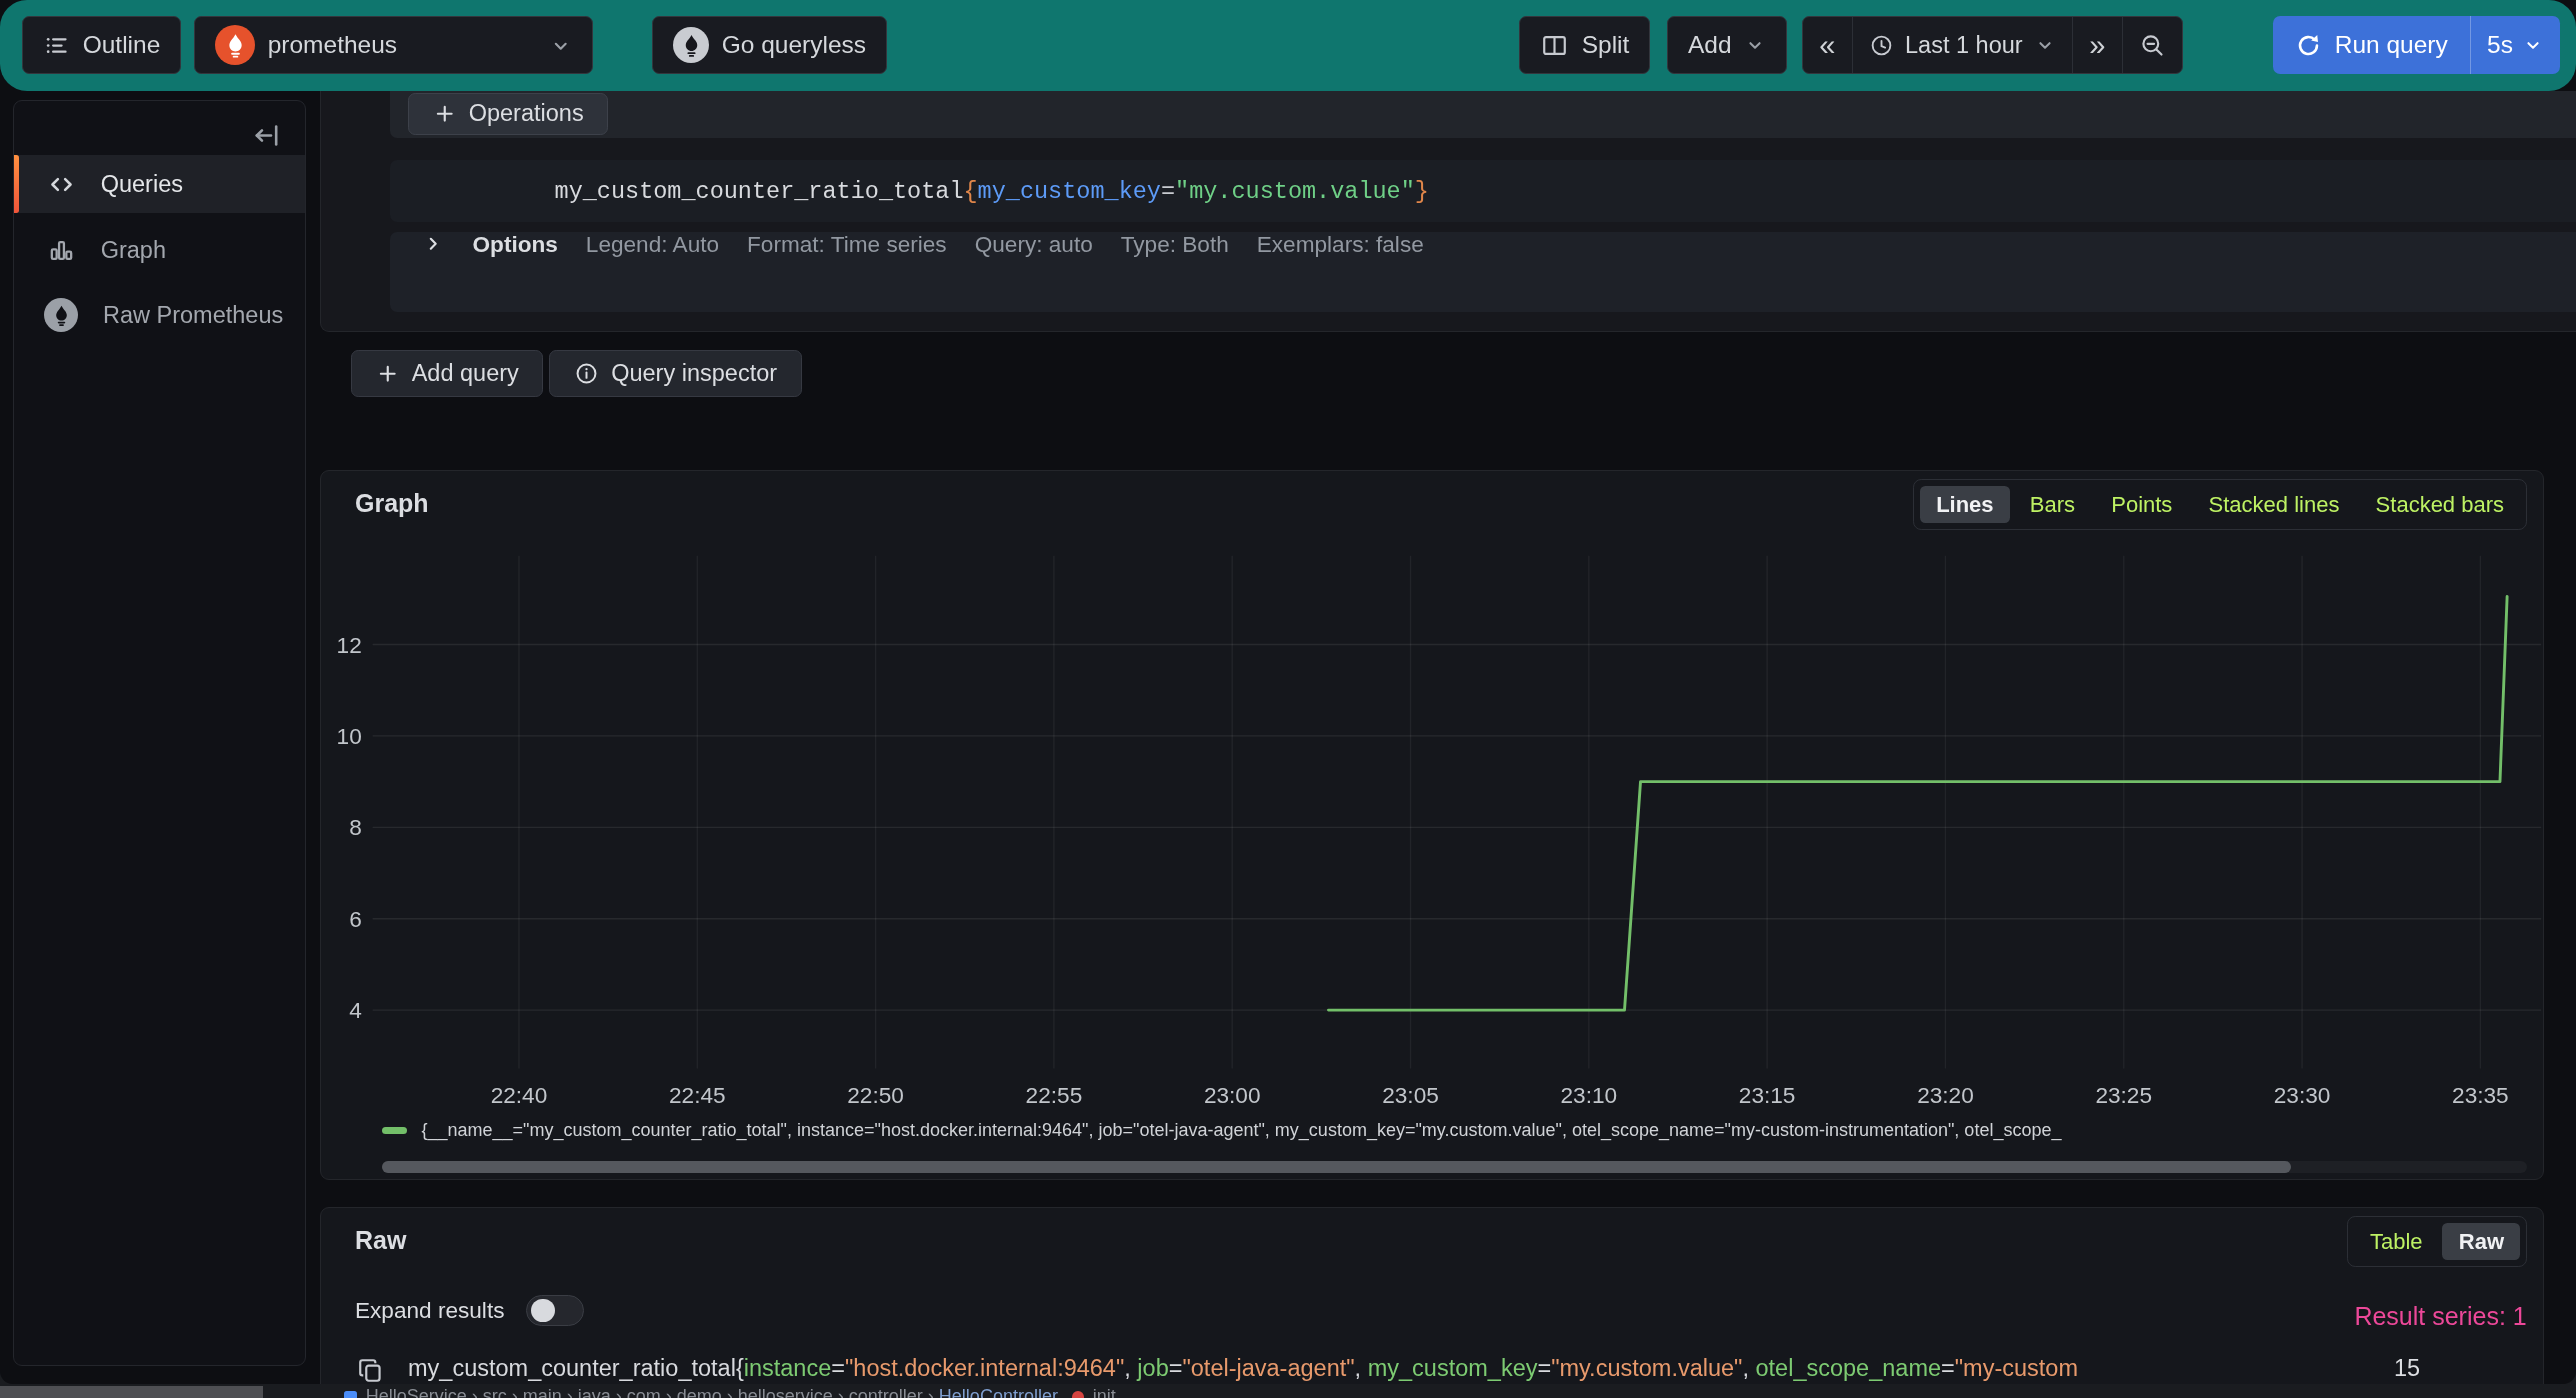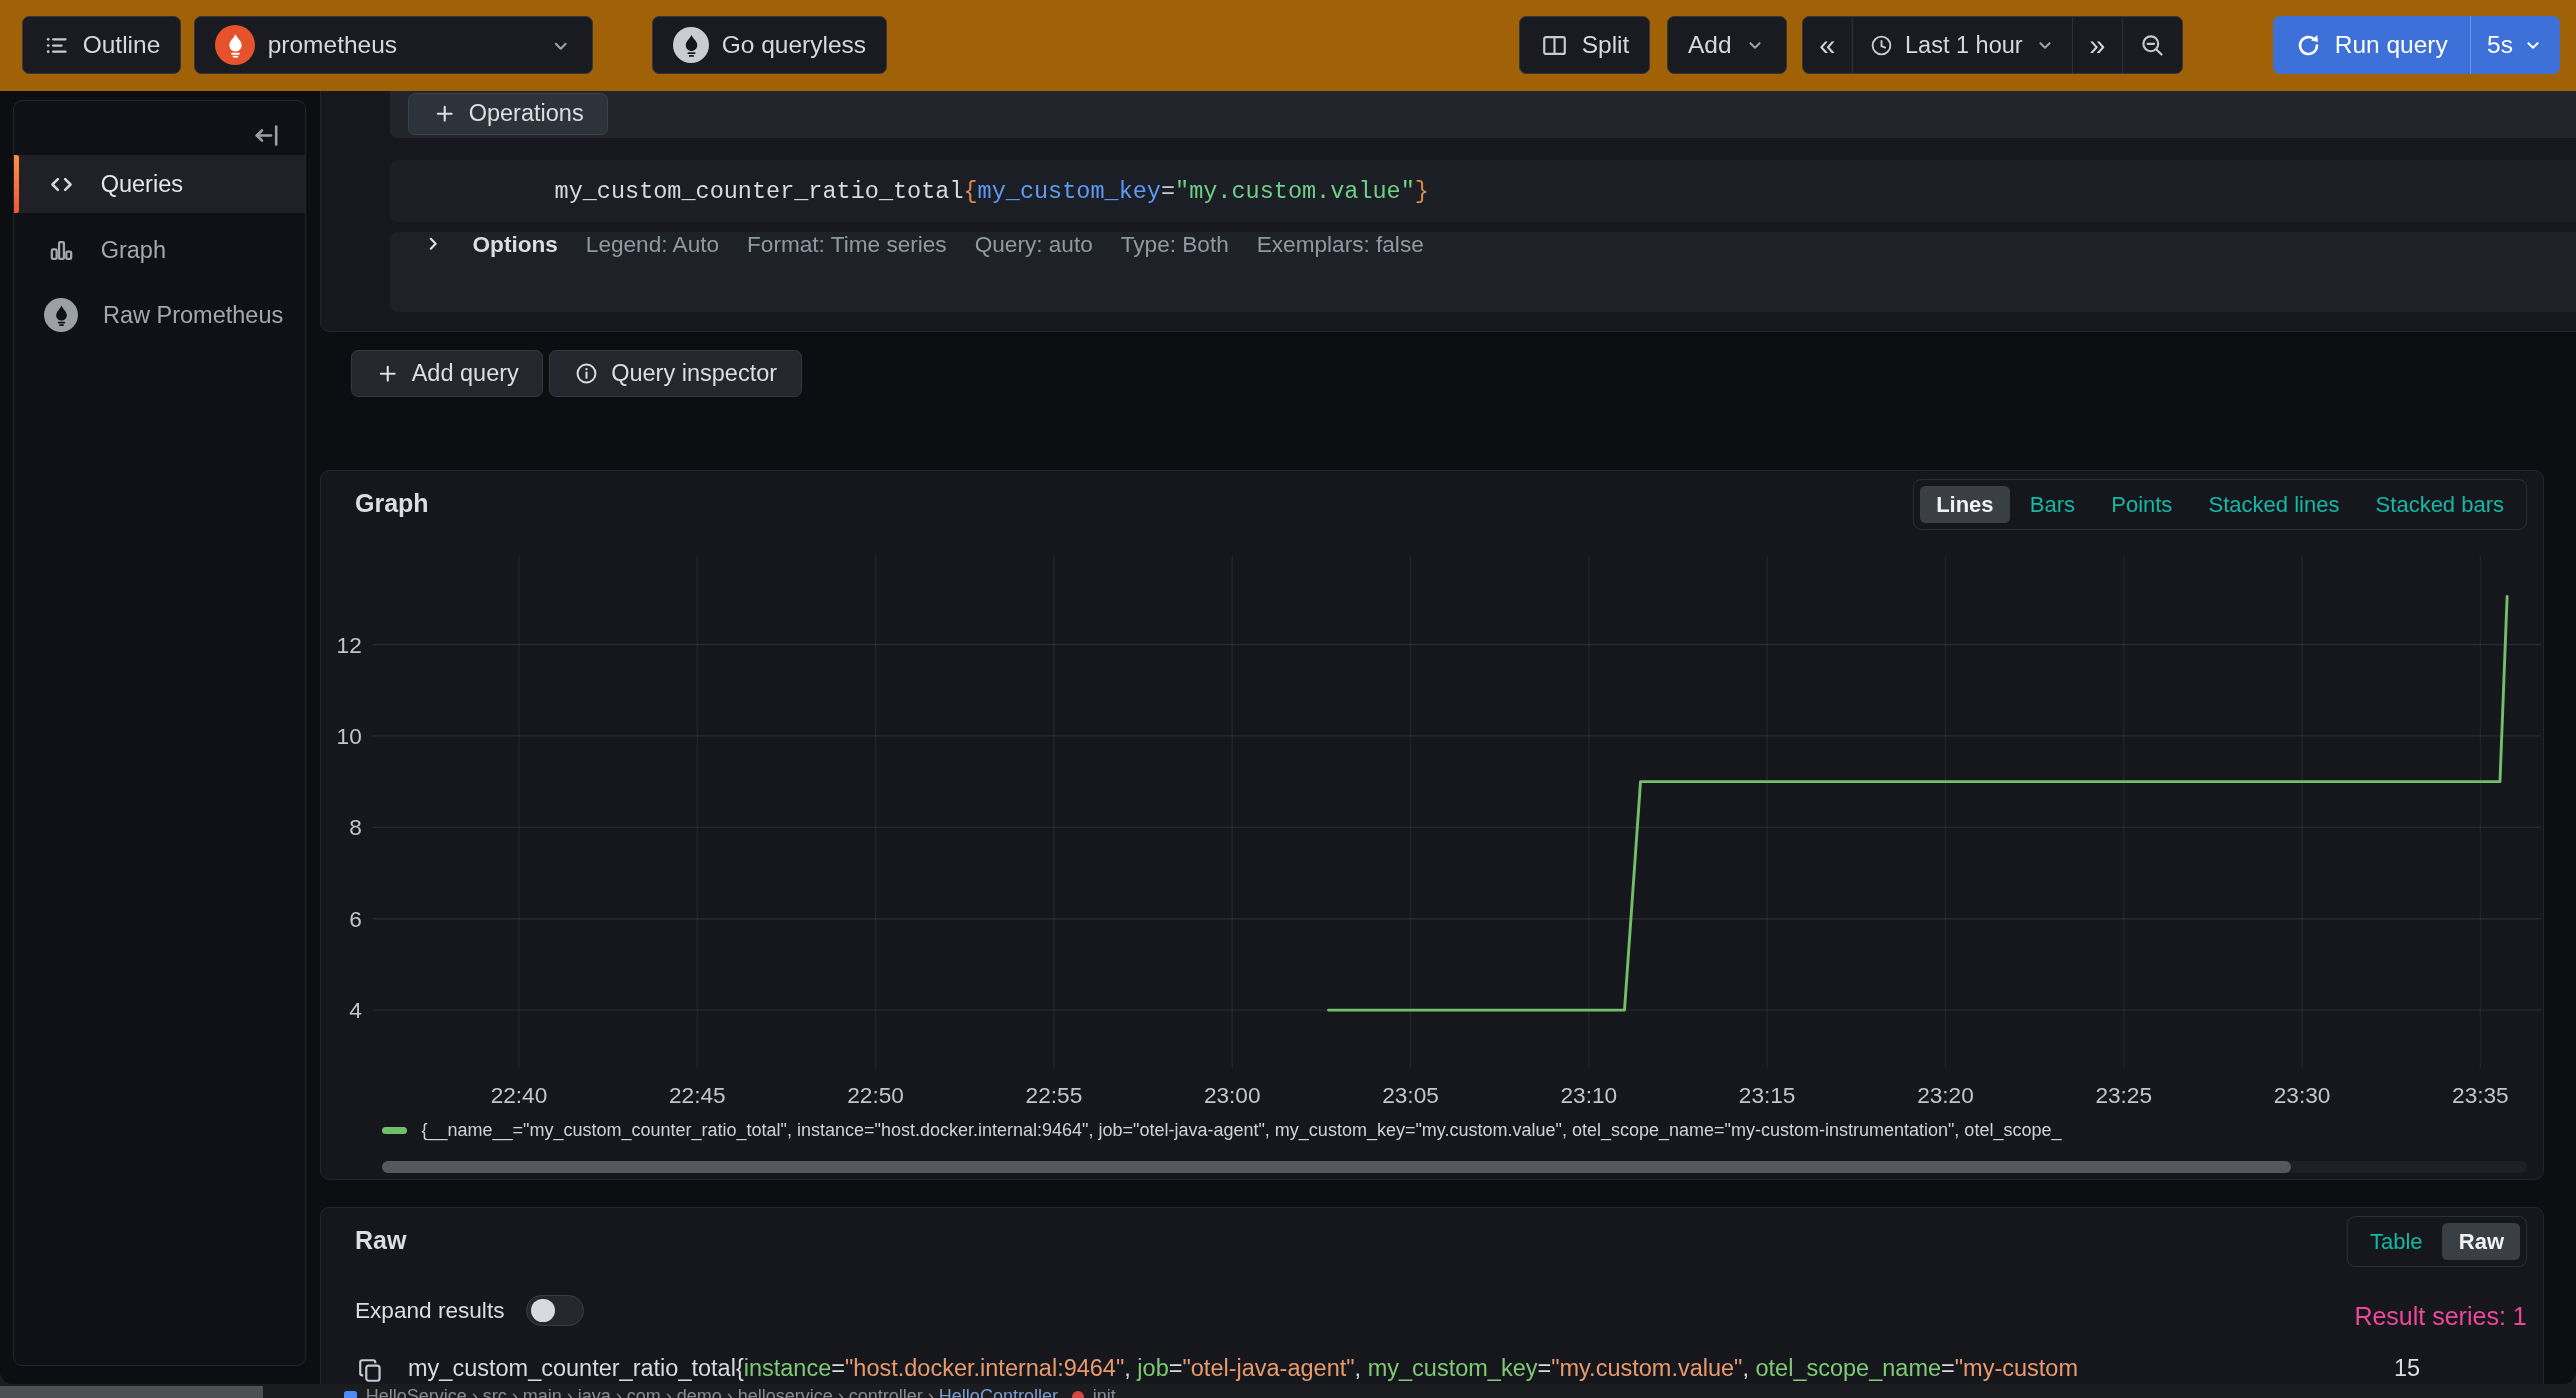--- a/index.html
+++ b/index.html
@@ -12,21 +12,21 @@
   }
   
   .bg-strip { position:absolute; left:0; top:1384px; width:2576px; height:14.5px; background:#1a1c20; overflow:hidden; }
   .bg-gray-block { position:absolute; left:0; top:1.8px; width:263px; height:12.7px; background:#4e4f53; }
   .bg-breadcrumb { position:absolute; left:344px; top:1.8px; white-space:nowrap; font-size:18px; color:#8a8e95; }
   .bg-dot-blue { display:inline-block; width:12.7px; height:12.7px; background:#4a8df8; border-radius:2.7px; margin-right:9px; vertical-align:middle; }
   .bg-dot-red  { display:inline-block; width:11.8px; height:11.8px; background:#d64541; border-radius:50%; margin:0 9px; vertical-align:middle; }
   
   .window { position:absolute; left:0; top:0; width:2576px; height:1384px; background:#0d0e12; border-radius:0 0 12.7px 12.7px; overflow:hidden; }
   
-  .topbar { position:absolute; left:0; top:0; width:100%; height:91px; background:#a16207; }
+  .topbar { position:absolute; left:0; top:0; width:100%; height:91px; background:#0f766e;border-radius:27px; }
   .tb-btn {
     position:absolute; top:16.3px; height:58px; display:flex; align-items:center; gap:12.7px;
     background:#191b21; border:0.9px solid #33363d; border-radius:7.2px; padding:0 20px;
     color:#d5d8dc; font-size:24.5px; white-space:nowrap; cursor:pointer;
   }
   .icon { display:inline-flex; align-items:center; justify-content:center; flex:0 0 auto; }
   .prom-badge { width:40px; height:40px; border-radius:50%; display:flex; align-items:center; justify-content:center; }
   .chev { color:#9ba0a7; }
   .time-group { position:absolute; top:16.3px; left:1802px; height:58px; display:flex; background:#191b21; border:0.9px solid #33363d; border-radius:7.2px; overflow:hidden; }
   .tg-seg { display:flex; align-items:center; justify-content:center; gap:11px; padding:0 16.3px; border-left:0.9px solid #2c2f36; cursor:pointer; }
@@ -50,21 +50,21 @@
   .expr { font-family:"Liberation Mono","DejaVu Sans Mono",monospace; font-size:23.5px; color:#d8dade; white-space:pre; }
   .tok-brace { color:#e0864a; } .tok-label { color:#5d9bf7; } .tok-string { color:#6fd087; } .tok-eq { color:#c8cbd0; }
   .row-options { top:141px; height:80px; background:#1e2128; display:flex; align-items:flex-start; gap:28px; padding-left:31px; }
   .opt-title { color:#dcdee2; font-weight:700; font-size:22.6px; }
   .opt-stat { color:#9298a1; font-size:22.6px; white-space:nowrap; }
   .secondary-btn { position:absolute; height:47px; display:flex; align-items:center; gap:12.7px; padding:0 23.5px; background:#24272e; border:0.9px solid #363942; border-radius:7.2px; font-size:23.5px; color:#dcdee2; cursor:pointer; }
   
   .panel { position:absolute; left:320px; width:2224px; background:#15171c; border:0.9px solid #24262b; border-radius:9px; }
   .panel-title { position:absolute; left:34px; top:18px; font-size:25px; font-weight:700; color:#dcdee2; }
   .radio-group { position:absolute; right:16.3px; top:8.2px; height:51px; display:flex; align-items:center; gap:3.6px; border:0.9px solid #2c2f36; border-radius:8.2px; padding:0 5.4px; }
-  .radio-opt { padding:5.4px 16.3px; border-radius:5.4px; color:#14b8a6; font-size:22px; white-space:nowrap; cursor:pointer; }
+  .radio-opt { padding:5.4px 16.3px; border-radius:5.4px; color:#bef264; font-size:22px; white-space:nowrap; cursor:pointer; }
   .radio-opt.active { background:#3a3e45; color:#f1f2f4; font-weight:700; }
   
   .graph-panel { top:470px; height:710px; }
   .legend-row { position:absolute; left:61px; top:649px; right:27px; display:flex; align-items:center; gap:14.5px; overflow:hidden; white-space:nowrap; cursor:pointer; }
   .legend-dash { width:25px; height:6.3px; border-radius:3.6px; flex:0 0 auto; }
   .legend-text { font-size:18px; color:#d0d3d7; }
   .hscroll { position:absolute; left:61px; right:16.3px; top:690px; height:11.8px; background:#1e2025; border-radius:6.3px; }
   .hscroll-thumb { position:absolute; left:0; top:0; height:11.8px; width:89%; background:#55585e; border-radius:6.3px; cursor:grab; }
   
   .raw-panel { top:1207px; height:217px; border-radius:9px 9px 0 0; }

